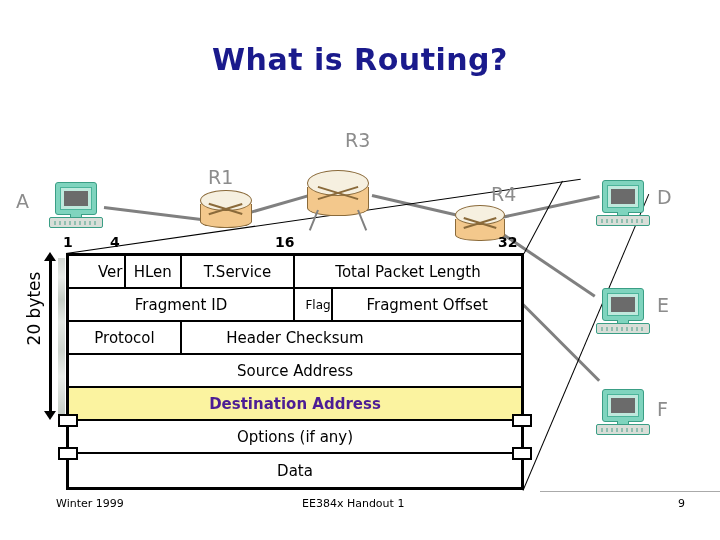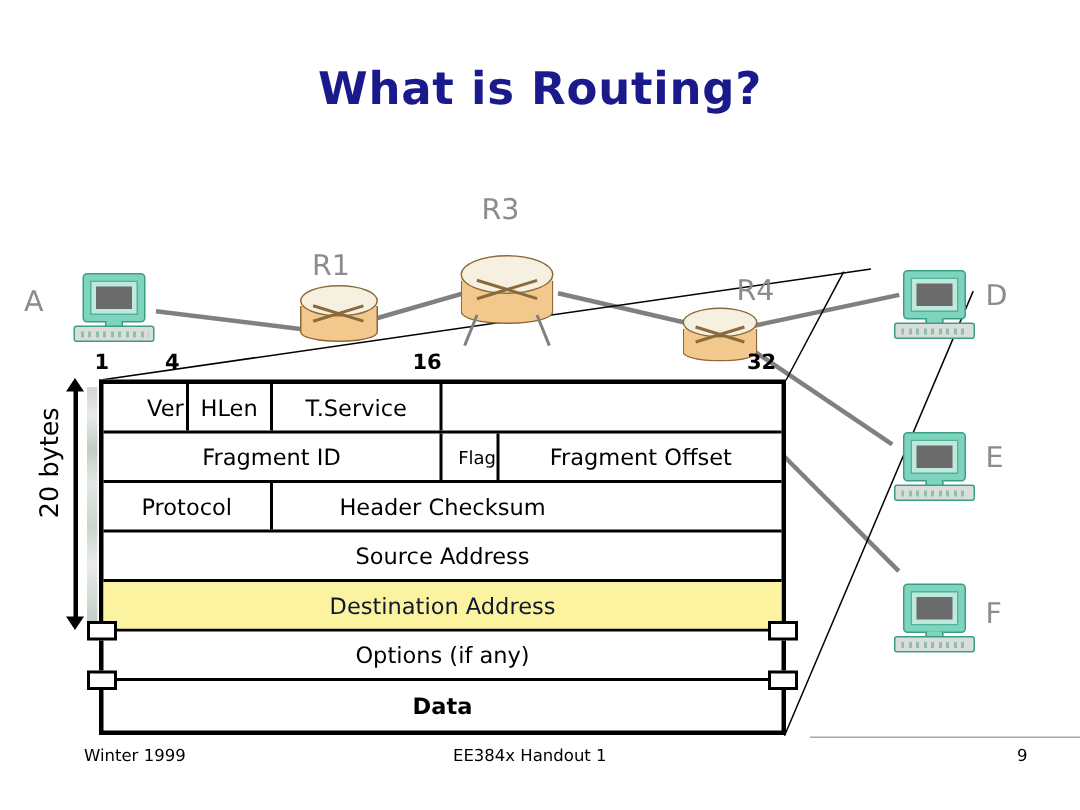--- a/index.html
+++ b/index.html
@@ -231,39 +231,39 @@
     box-sizing: border-box;
     background: #fff;
   }
   .hrow {
     display: flex;
     width: 100%;
     border-bottom: 2px solid #000;
     box-sizing: border-box;
     height: 33px;
   }
-  .hrow.last { border-bottom: none; font-weight: bold; }
+  .hrow.last { border-bottom: none; }
   .hcell {
     display: flex;
     align-items: center;
     justify-content: center;
     border-right: 2px solid #000;
     box-sizing: border-box;
     font-family: "DejaVu Sans", sans-serif;
     font-size: 15px;
     color: #000;
     white-space: nowrap;
     overflow: hidden;
   }
   .hcell.lastc { border-right: none; }
   .hcell.small { font-size: 12px; }
   .hcell.dest {
     background: #fbf3a0;
-    color: #0f172a;
-    font-weight: normal;
+    color: #4c1d95;
+    font-weight: bold;
     text-align: center;
   }
 
   
   .notch {
     position: absolute;
     width: 20px;
     height: 13px;
     background: #fff;
     border: 2px solid #000;
@@ -330,21 +330,21 @@
     <div class="node-label" style="left:208px; top:168px;">R1</div>
 
     <div class="router" style="left:307px; top:170px; width:62px; height:46px;">
       <div class="body"></div>
       <div class="top"></div>
       <div class="x1"></div>
       <div class="x2"></div>
       <div class="leg" style="left:10px; top:40px; height:22px; transform:rotate(22deg);"></div>
       <div class="leg" style="left:50px; top:40px; height:22px; transform:rotate(-22deg);"></div>
     </div>
-    <div class="node-label" style="left:321px; top:131px;">R3</div>
+    <div class="node-label" style="left:345px; top:131px;">R3</div>
 
     <div class="router" style="left:455px; top:205px; width:50px; height:36px;">
       <div class="body"></div>
       <div class="top"></div>
       <div class="x1"></div>
       <div class="x2"></div>
     </div>
     <div class="node-label" style="left:474px; top:185px;margin-left:17px;">R4</div>
 
     <div class="pc" style="left:595px; top:180px;">
@@ -393,20 +393,21 @@
   </div>
   <div id="bytes-label">20 bytes</div>
   <div id="grey-strip"></div>
 
   <div id="ipheader">
 
   <div class="hrow" style="position: relative;">
         <div class="hcell" style="width: 12.5%; padding-left: 28px;">Ver</div>
         <div class="hcell" style="width: 12.5%;">HLen</div>
         <div class="hcell" style="width: 25%;">T.Service</div>
+        <div class="hcell lastc" style="width: 50%;">Total Packet Length</div>
       </div>
       <div class="hrow" style="position: relative;">
         <div class="hcell" style="width: 50%;">Fragment ID</div>
         <div class="hcell small" style="width: 8.5%; padding-left: 16px;">Flags</div>
         <div class="hcell lastc" style="width: 41.5%;">Fragment Offset</div>
       </div>
       <div class="hrow" style="position: relative;">
         <div class="hcell" style="width: 25%;">Protocol</div>
         <div class="hcell lastc" style="width: 50%;">Header Checksum</div>
       </div>

